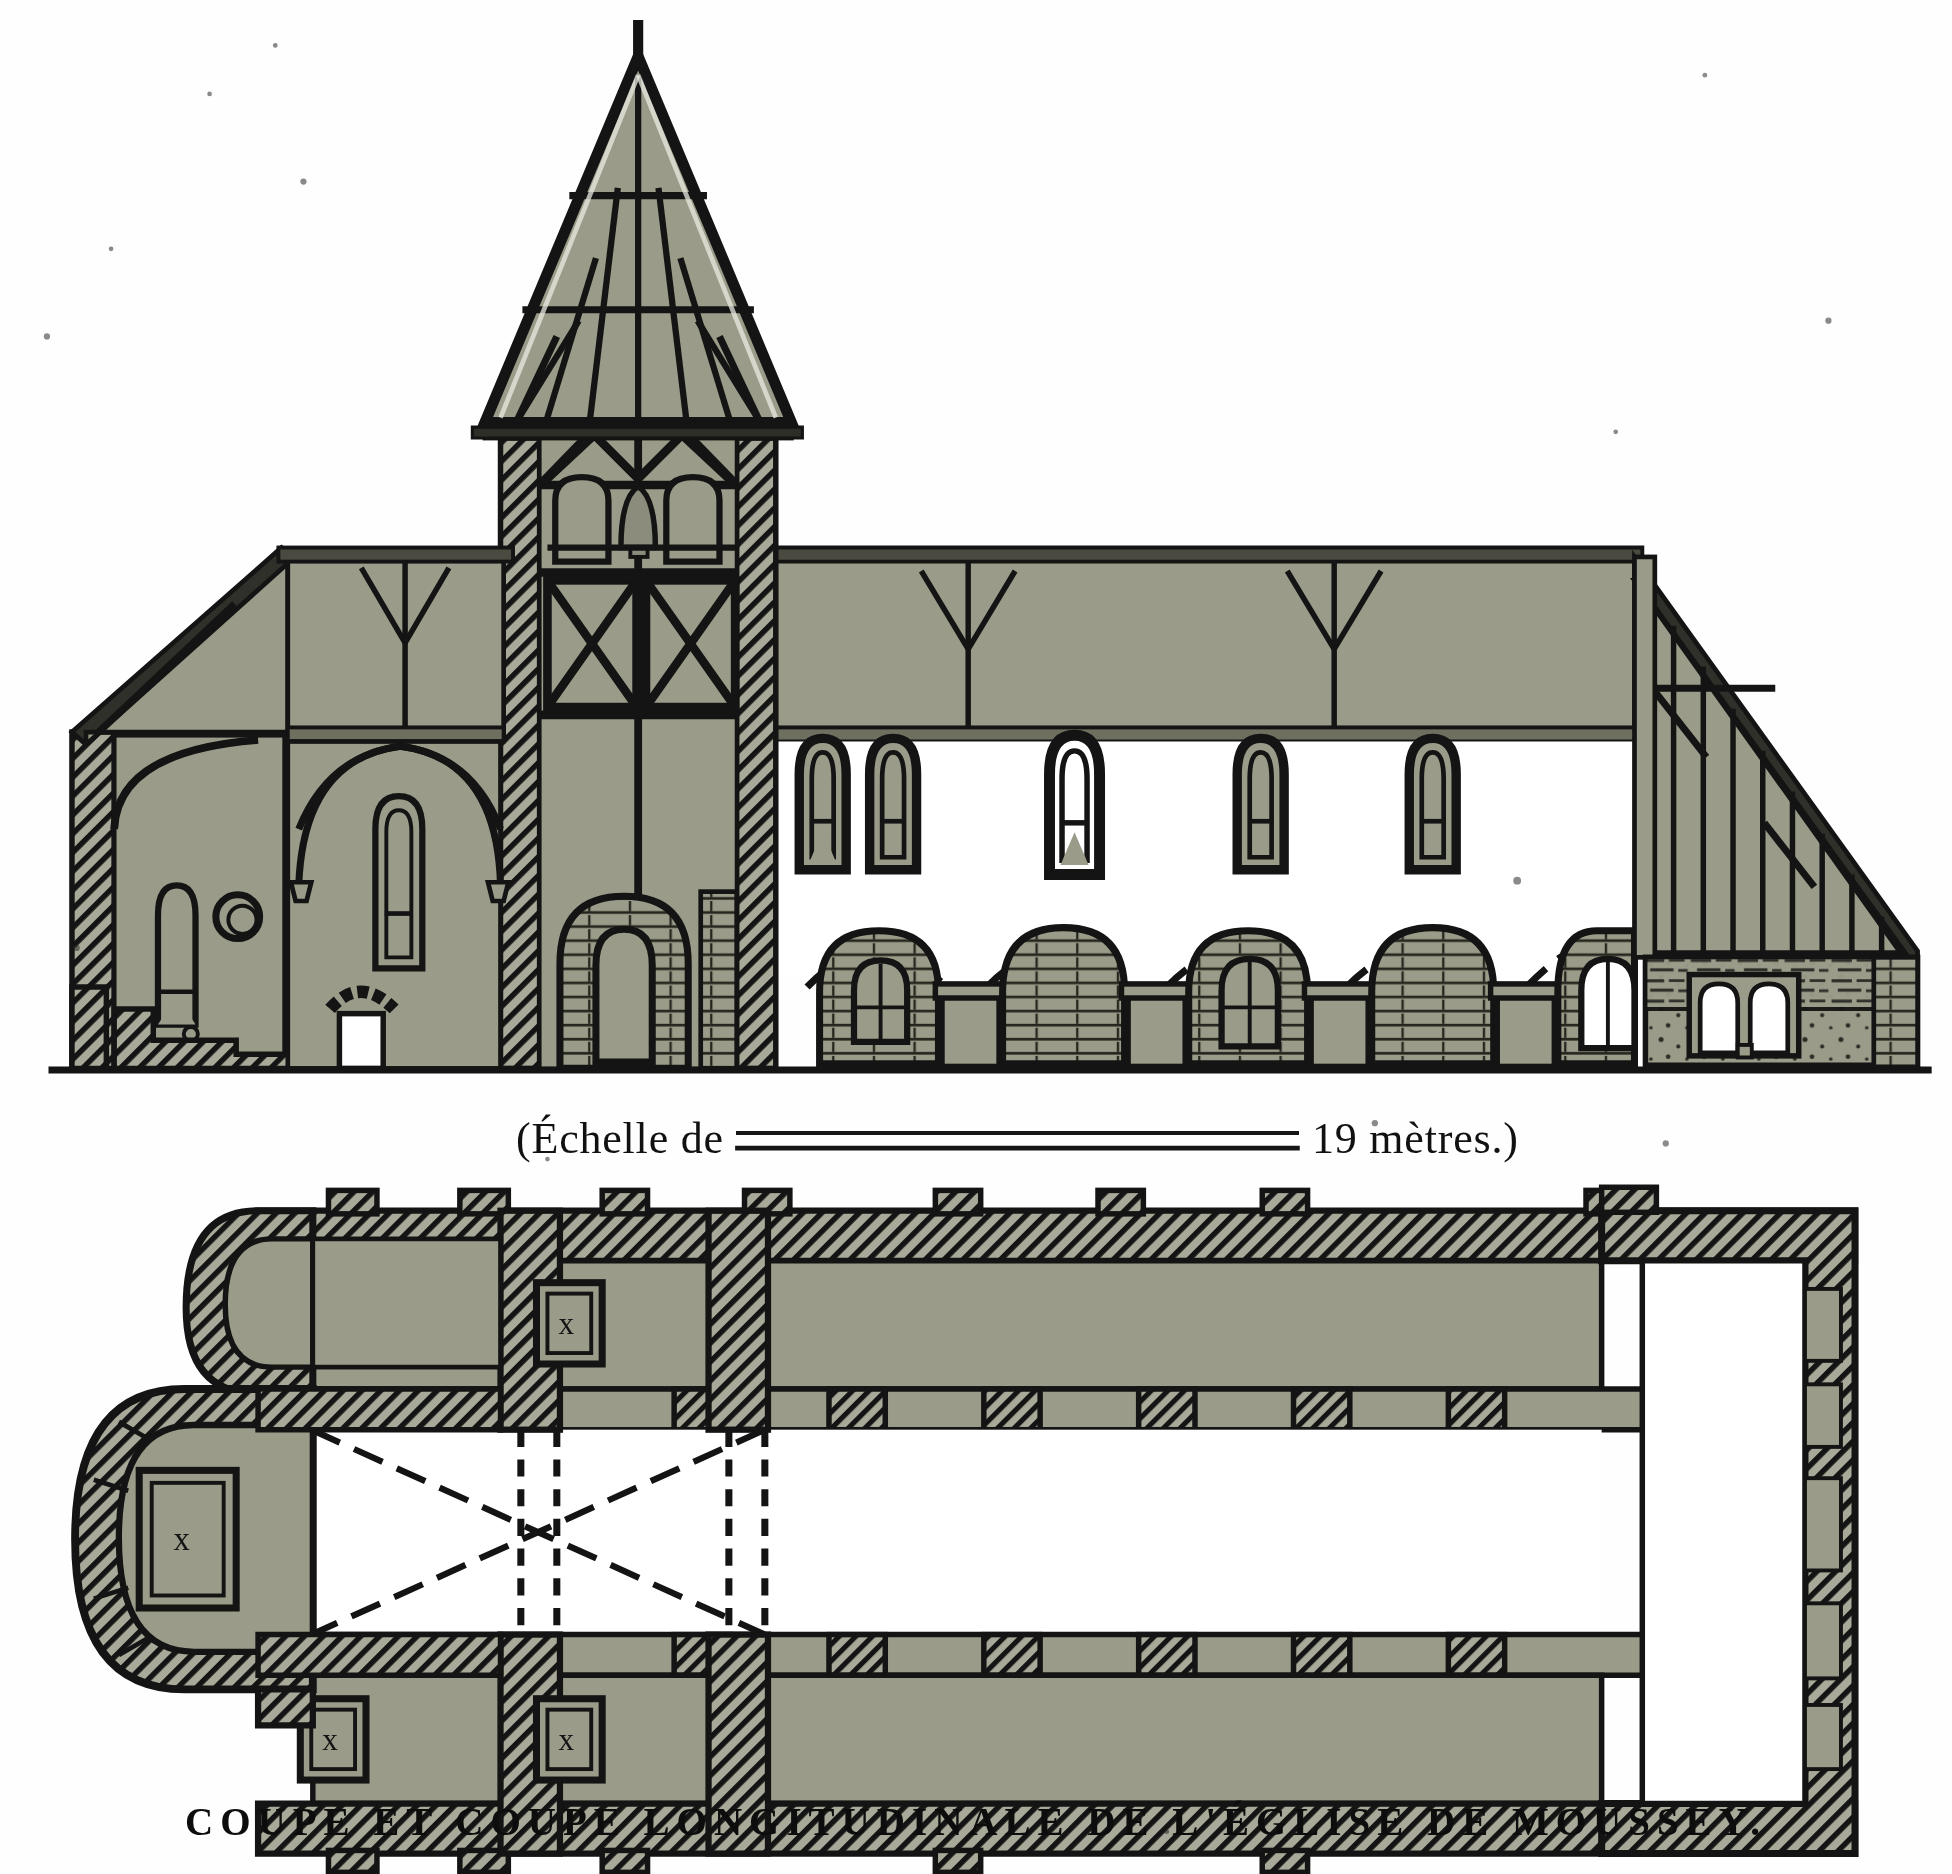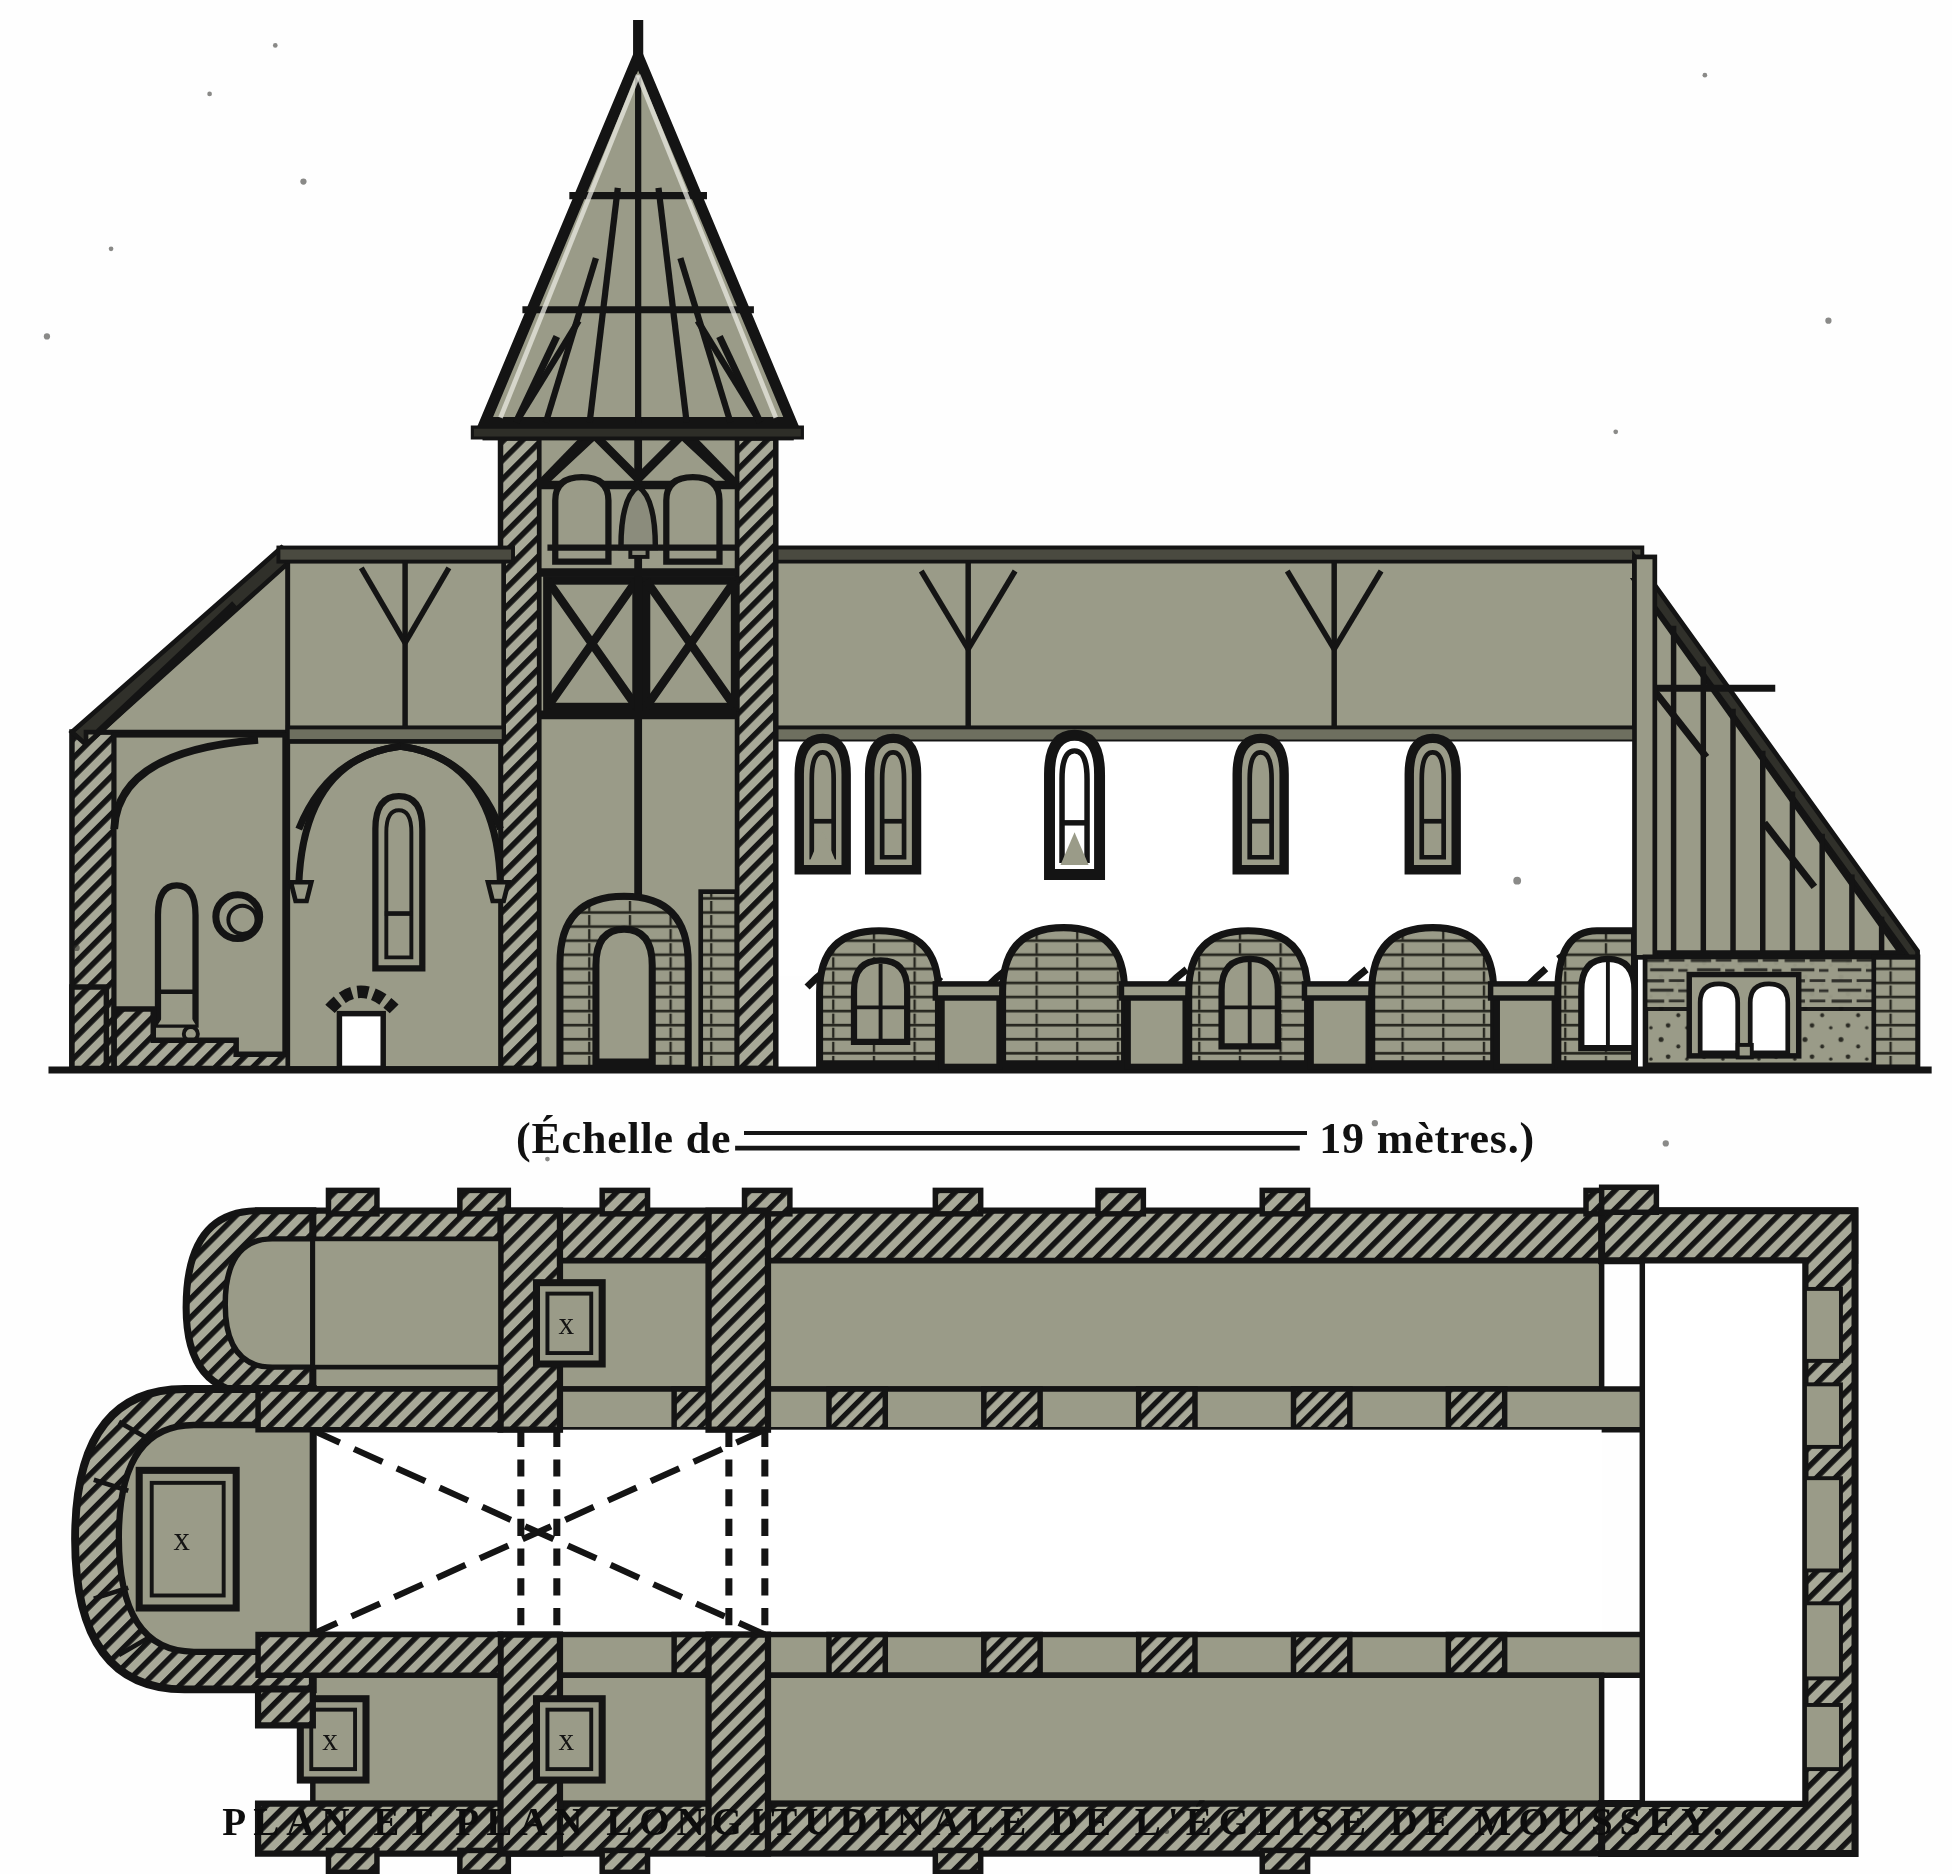--- a/index.html
+++ b/index.html
@@ -3,21 +3,21 @@
 <meta charset="utf-8">
 <style>
   html,body{margin:0;padding:0;background:#ffffff;}
   body{width:1952px;height:1874px;position:relative;overflow:hidden;
        font-family:"Liberation Serif",serif;}
   #sheet{position:absolute;left:0;top:0;width:1952px;height:1874px;background:#fefefe;}
   svg{display:block;}
   .cap{position:absolute;white-space:nowrap;color:#111;}
   #scale-caption{left:516px;top:1109px;font-size:44px;letter-spacing:0.8px;
       font-family:"Liberation Serif",serif;}
-  #scale-caption .seg{display:inline-block;vertical-align:middle;font-weight:bold;}
+  #scale-caption .seg{display:inline-block;vertical-align:middle;}
   #scale-rule{display:inline-block;width:563px;height:3.9px;background:#151515;
       vertical-align:middle;margin:0 12.5px 11px 12.5px;}
   #plate-title{left:0;top:1799px;width:1952px;text-align:center;
       font-family:"Liberation Serif",serif;font-weight:bold;font-size:39px;
       letter-spacing:7px;color:#0d0d0d;}
 </style>
 </head>
 <body>
 
 <div id="sheet">
@@ -520,16 +520,16 @@
         <circle cx="2130" cy="1462" r="4"></circle>
     <circle cx="352" cy="58" r="3"></circle>
         <circle cx="98" cy="1212" r="4"></circle>
   </g>
 </svg>
 
 <div class="cap" id="scale-caption">
   <span class="seg">(Échelle de</span><span id="scale-rule"></span><span class="seg">19 mètres.)</span>
 </div>
 
-<div class="cap" id="plate-title">PLAN ET PLAN LONGITUDINALE DE L'ÉGLISE DE MOUSSEY.</div>
+<div class="cap" id="plate-title">COUPE ET COUPE LONGITUDINALE DE L'ÉGLISE DE MOUSSEY.</div>
 
 </div>
 
 
 </body></html>

